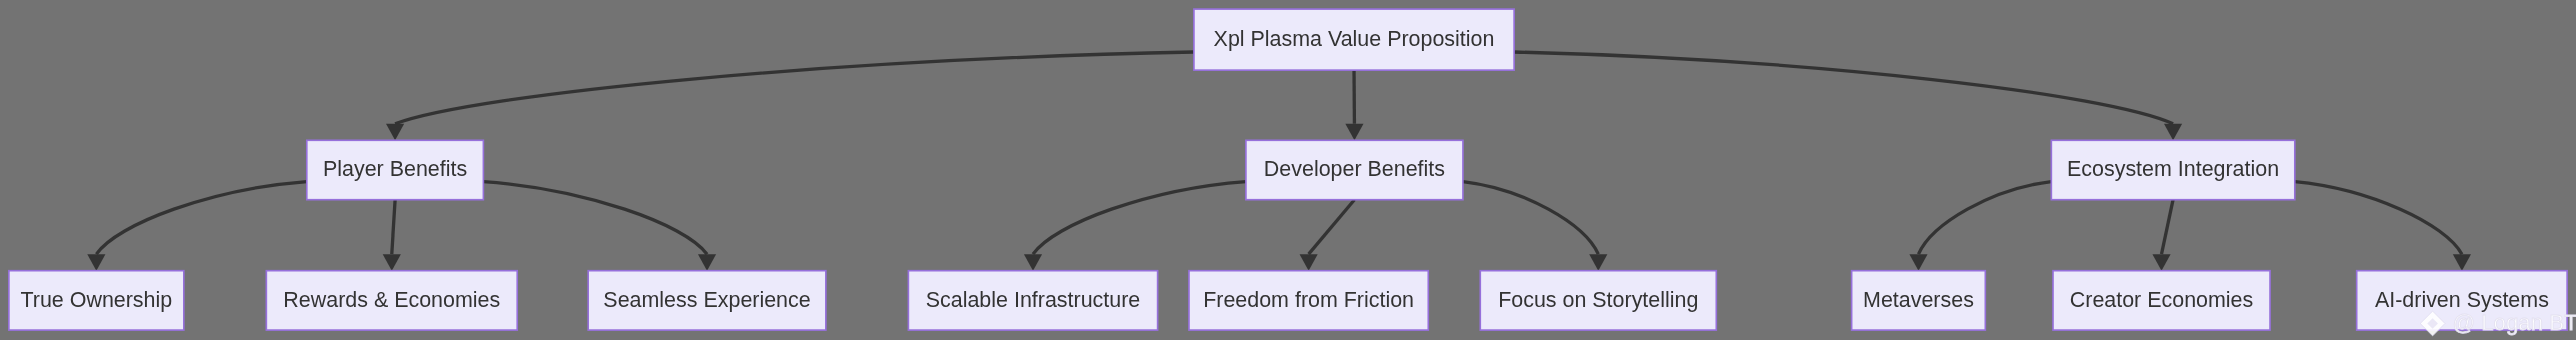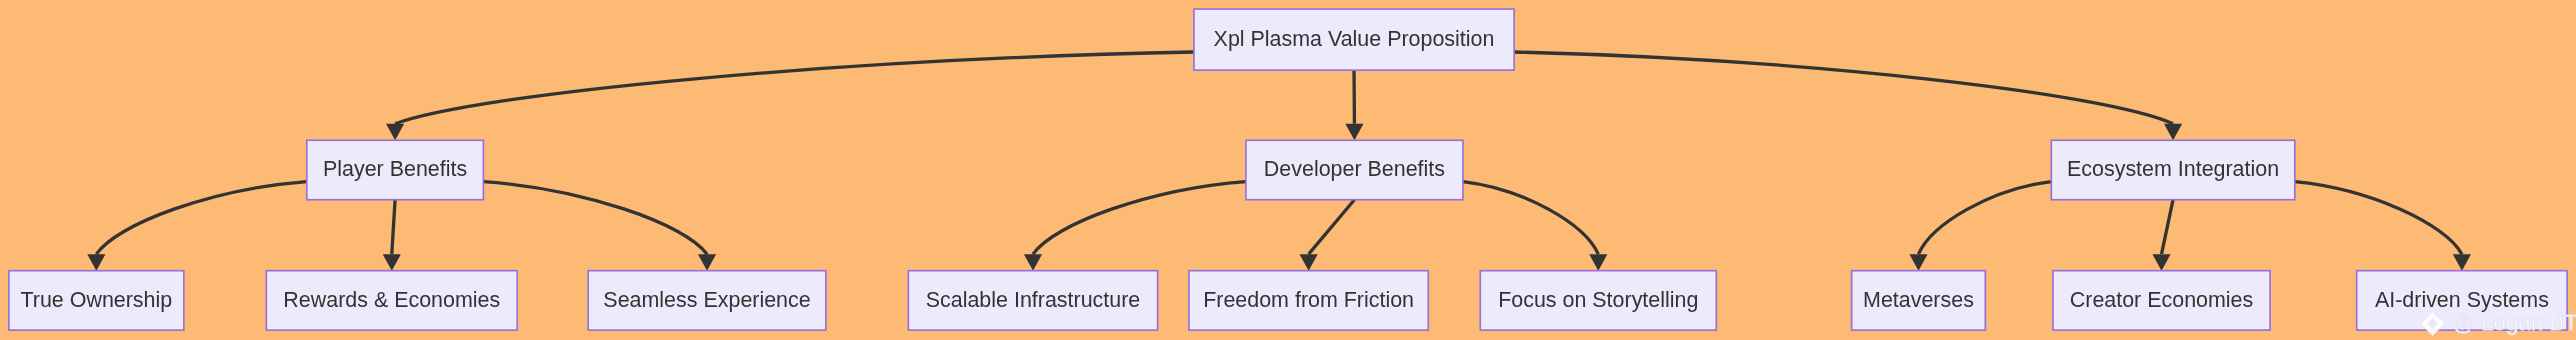--- a/index.html
+++ b/index.html
@@ -12,21 +12,21 @@
     width: 2576px;
     height: 340px;
     font-family: "Liberation Sans", sans-serif;
     overflow: hidden;
     position: relative;
   }
   #diagram-root {
     position: relative;
     width: 2576px;
     height: 340px;
-    background: #fdba74;
+    background: #737373;
   }
   svg#flowchart {
     position: absolute;
     left: 0;
     top: 0;
     width: 2576px;
     height: 340px;
     display: block;
   }
   .node-rect {

